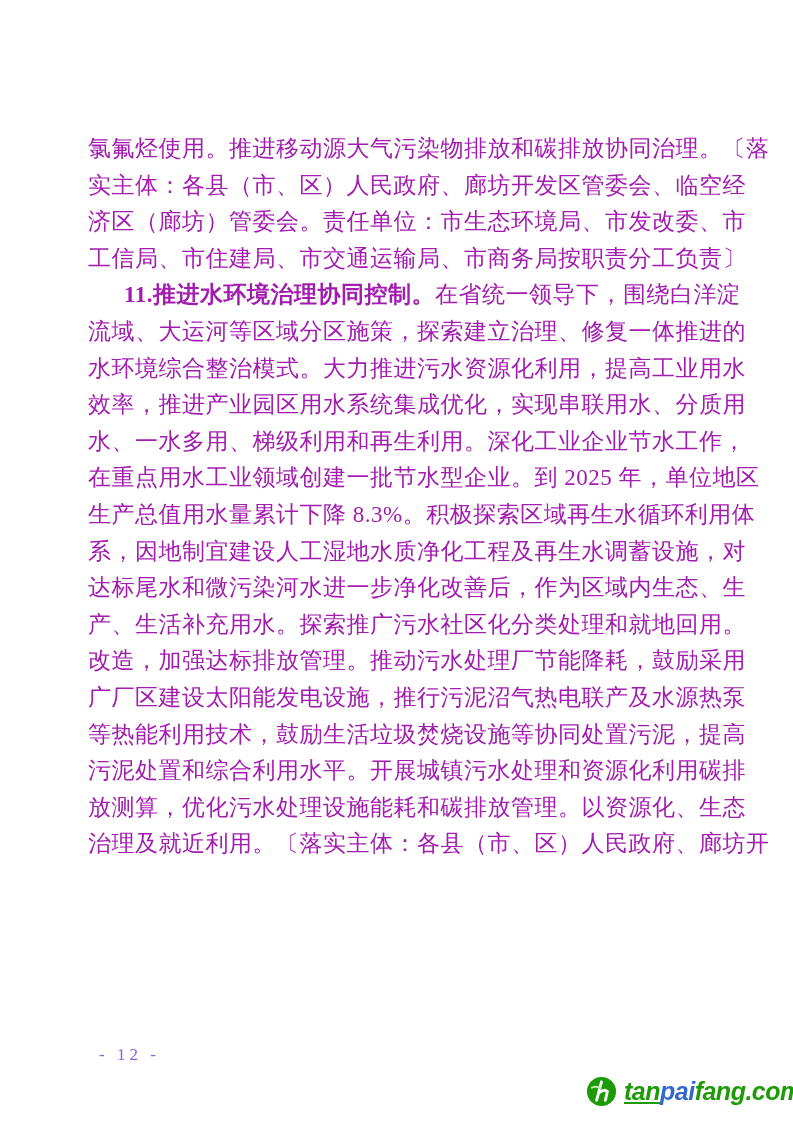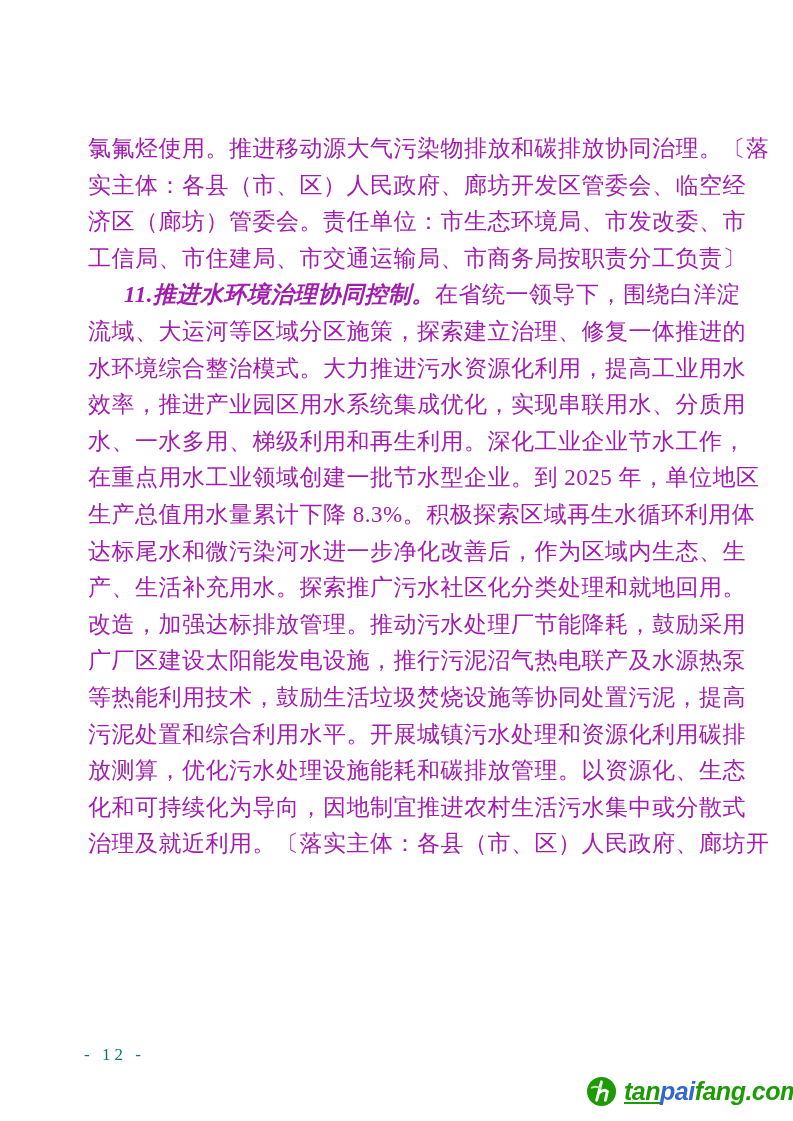--- a/index.html
+++ b/index.html
@@ -23,27 +23,27 @@
   .text-line {
     font-size: 23px;
     line-height: 36.6px;
     height: 36.6px;
     white-space: nowrap;
     text-align: justify;
     text-align-last: justify;
     letter-spacing: 0.5px;
   }
   .text-line.indent { padding-left: 36px; }
-  .text-line .bold { font-weight: 700; font-style: italic; }
+  .text-line .bold { font-weight: 700; }
   .page-number {
     position: absolute;
-    left: 84px; top: 1045px;
+    left: 99px; top: 1045px;
     font-size: 17px;
     letter-spacing: 4px;
-    color: #0f766e;
+    color: #8b5cf6;
   }
   .site-watermark {
     position: absolute;
     left: 586px; top: 1076px;
     display: flex;
     align-items: center;
     gap: 7px;
     cursor: pointer;
   }
   .logo-icon { width: 31px; height: 31px; display: block; }
@@ -66,28 +66,28 @@
     <div class="text-line"><span>实主体：各县（市、区）人民政府、廊坊开发区管委会、临空经</span></div>
     <div class="text-line"><span>济区（廊坊）管委会。责任单位：市生态环境局、市发改委、市</span></div>
     <div class="text-line"><span>工信局、市住建局、市交通运输局、市商务局按职责分工负责〕</span></div>
     <div class="text-line indent"><span class="bold">11.推进水环境治理协同控制。</span><span>在省统一领导下，围绕白洋淀</span></div>
     <div class="text-line"><span>流域、大运河等区域分区施策，探索建立治理、修复一体推进的</span></div>
     <div class="text-line"><span>水环境综合整治模式。大力推进污水资源化利用，提高工业用水</span></div>
     <div class="text-line"><span>效率，推进产业园区用水系统集成优化，实现串联用水、分质用</span></div>
     <div class="text-line"><span>水、一水多用、梯级利用和再生利用。深化工业企业节水工作，</span></div>
     <div class="text-line"><span>在重点用水工业领域创建一批节水型企业。到 2025 年，单位地区</span></div>
     <div class="text-line"><span>生产总值用水量累计下降 8.3%。积极探索区域再生水循环利用体</span></div>
+    <div class="text-line"><span>系，因地制宜建设人工湿地水质净化工程及再生水调蓄设施，对</span></div>
     <div class="text-line"><span>达标尾水和微污染河水进一步净化改善后，作为区域内生态、生</span></div>
     <div class="text-line"><span>产、生活补充用水。探索推广污水社区化分类处理和就地回用。</span></div>
     <div class="text-line"><span>改造，加强达标排放管理。推动污水处理厂节能降耗，鼓励采用</span></div>
     <div class="text-line"><span>广厂区建设太阳能发电设施，推行污泥沼气热电联产及水源热泵</span></div>
     <div class="text-line"><span>等热能利用技术，鼓励生活垃圾焚烧设施等协同处置污泥，提高</span></div>
     <div class="text-line"><span>污泥处置和综合利用水平。开展城镇污水处理和资源化利用碳排</span></div>
     <div class="text-line"><span>放测算，优化污水处理设施能耗和碳排放管理。以资源化、生态</span></div>
-    <div class="text-line"><span>化和可持续化为导向，因地制宜推进农村生活污水集中或分散式</span></div>
     <div class="text-line"><span>治理及就近利用。〔落实主体：各县（市、区）人民政府、廊坊开</span></div>
   </div>
 
 <div class="page-number">- 12 -</div>
 
 <div class="site-watermark">
   <svg class="logo-icon" viewBox="0 0 32 32" xmlns="http://www.w3.org/2000/svg">
     <circle cx="16" cy="16" r="15" fill="#1d9b06"></circle>
     <path d="M11 25 L16 6" stroke="#ffffff" stroke-width="3" stroke-linecap="round" fill="none"></path>
     <path d="M14 17 q5 -4 8 -1 l-2 9" stroke="#ffffff" stroke-width="3" stroke-linecap="round" fill="none"></path>

